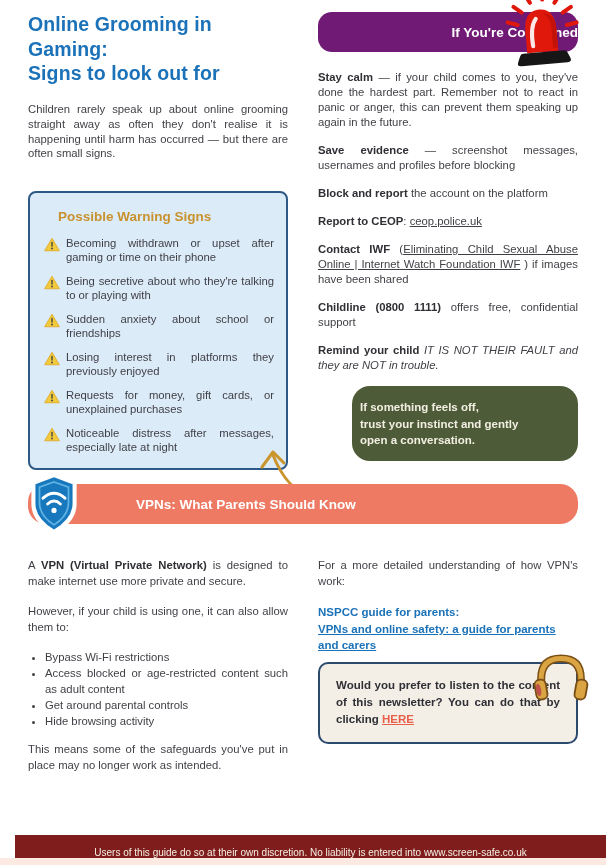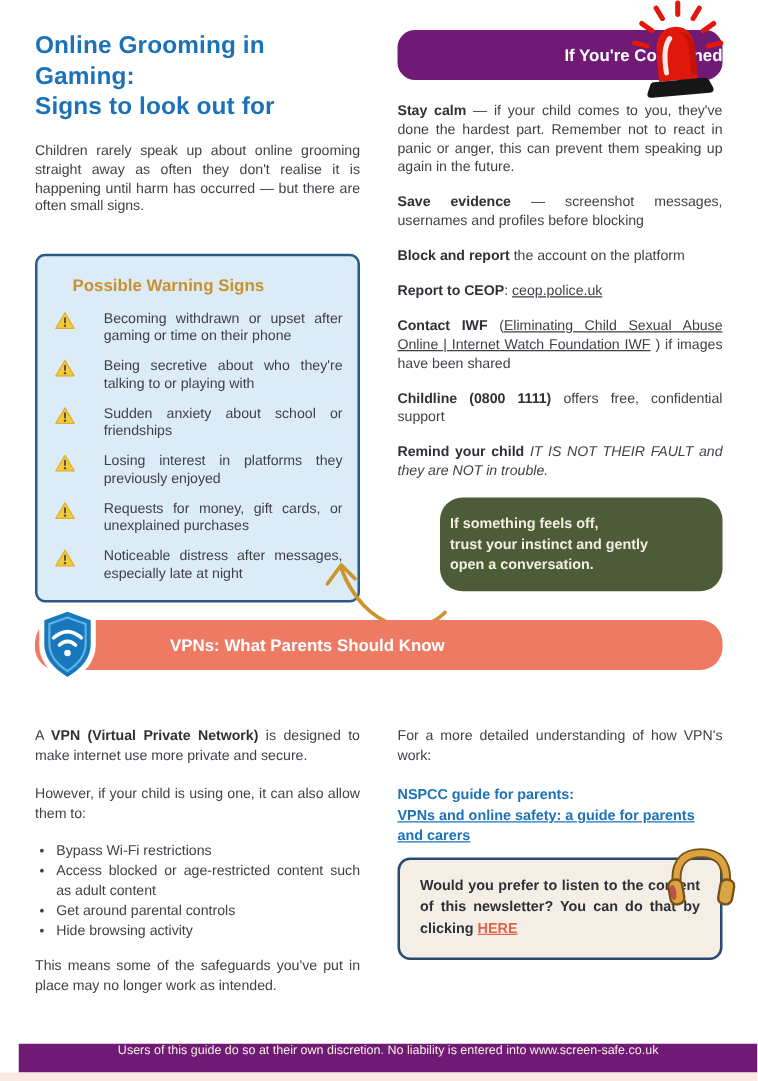--- a/index.html
+++ b/index.html
@@ -4,41 +4,41 @@
 <style>
   * { margin:0; padding:0; box-sizing:border-box; }
   html, body { width:606px; height:865px; }
   body {
     font-family:"Liberation Sans", sans-serif;
     background:#ffffff;
     color:#3f3f46;
     position:relative;
     overflow:hidden;
   }
-  .content { padding:24px 28px 0; }
+  .content { padding:12px 28px 0; }
   .grid { display:grid; grid-template-columns:1fr 1fr; column-gap:30px; }
 
   
   .page-title {
     color:#1b72b8; font-size:19.5px; font-weight:bold; line-height:1.26;
     margin-bottom:16px; letter-spacing:.1px;
   }
   .page-title span { display:block; }
   .body-text { font-size:11.3px; line-height:1.32; text-align:justify; }
   .intro { margin-bottom:30px; }
 
   .warning-box {
     background:#dcebf8; border:2px solid #2d5986; border-radius:8px;
     padding:16px 12px 14px 14px;
   }
   .warning-heading {
     color:#c8922e; font-weight:bold; font-size:13.5px; margin:0 0 12px 14px;
   }
   .warning-item {
-    display:flex; gap:23px; margin-bottom:10px;
+    display:flex; gap:6px; margin-bottom:10px;
     font-size:11.3px; line-height:1.24; text-align:justify;
   }
   .warning-item:last-child { margin-bottom:0; }
   .w-icon { flex:0 0 16px; width:16px; height:15px; margin-top:1px; }
   .w-icon svg { width:16px; height:15px; display:block; }
 
   
   .badge-wrap { position:relative; margin-bottom:18px; }
   .badge {
     background:#701a75; border-radius:14px; height:40px;
@@ -87,22 +87,22 @@
     position:relative; background:#f3efe6; border:2px solid #2c4a6e; border-radius:10px;
     padding:13px 16px; font-size:11.5px; font-weight:bold; line-height:1.5;
     color:#2f2f35; text-align:justify; margin-top:4px;
   }
   .here-link { color:#e9604a; text-decoration:underline; }
   .headphones { position:absolute; right:-16px; top:-14px; width:62px; height:58px; }
 
   
   .footer-bar {
     position:absolute; left:15px; right:0; bottom:7px; height:23px;
-    background:#701a75; color:#f4efe3; font-size:10px;
-    display:flex; align-items:flex-start; justify-content:center;
+    background:#7f1d1d; color:#f4efe3; font-size:10px;
+    display:flex; align-items:flex-end; justify-content:center;
   }
   .footer-strip { position:absolute; left:0; right:0; bottom:0; height:7px; background:#fbe9e2; }
 </style>
 </head>
 <body>
 
 <div class="content">
 
   <div class="grid">
 

